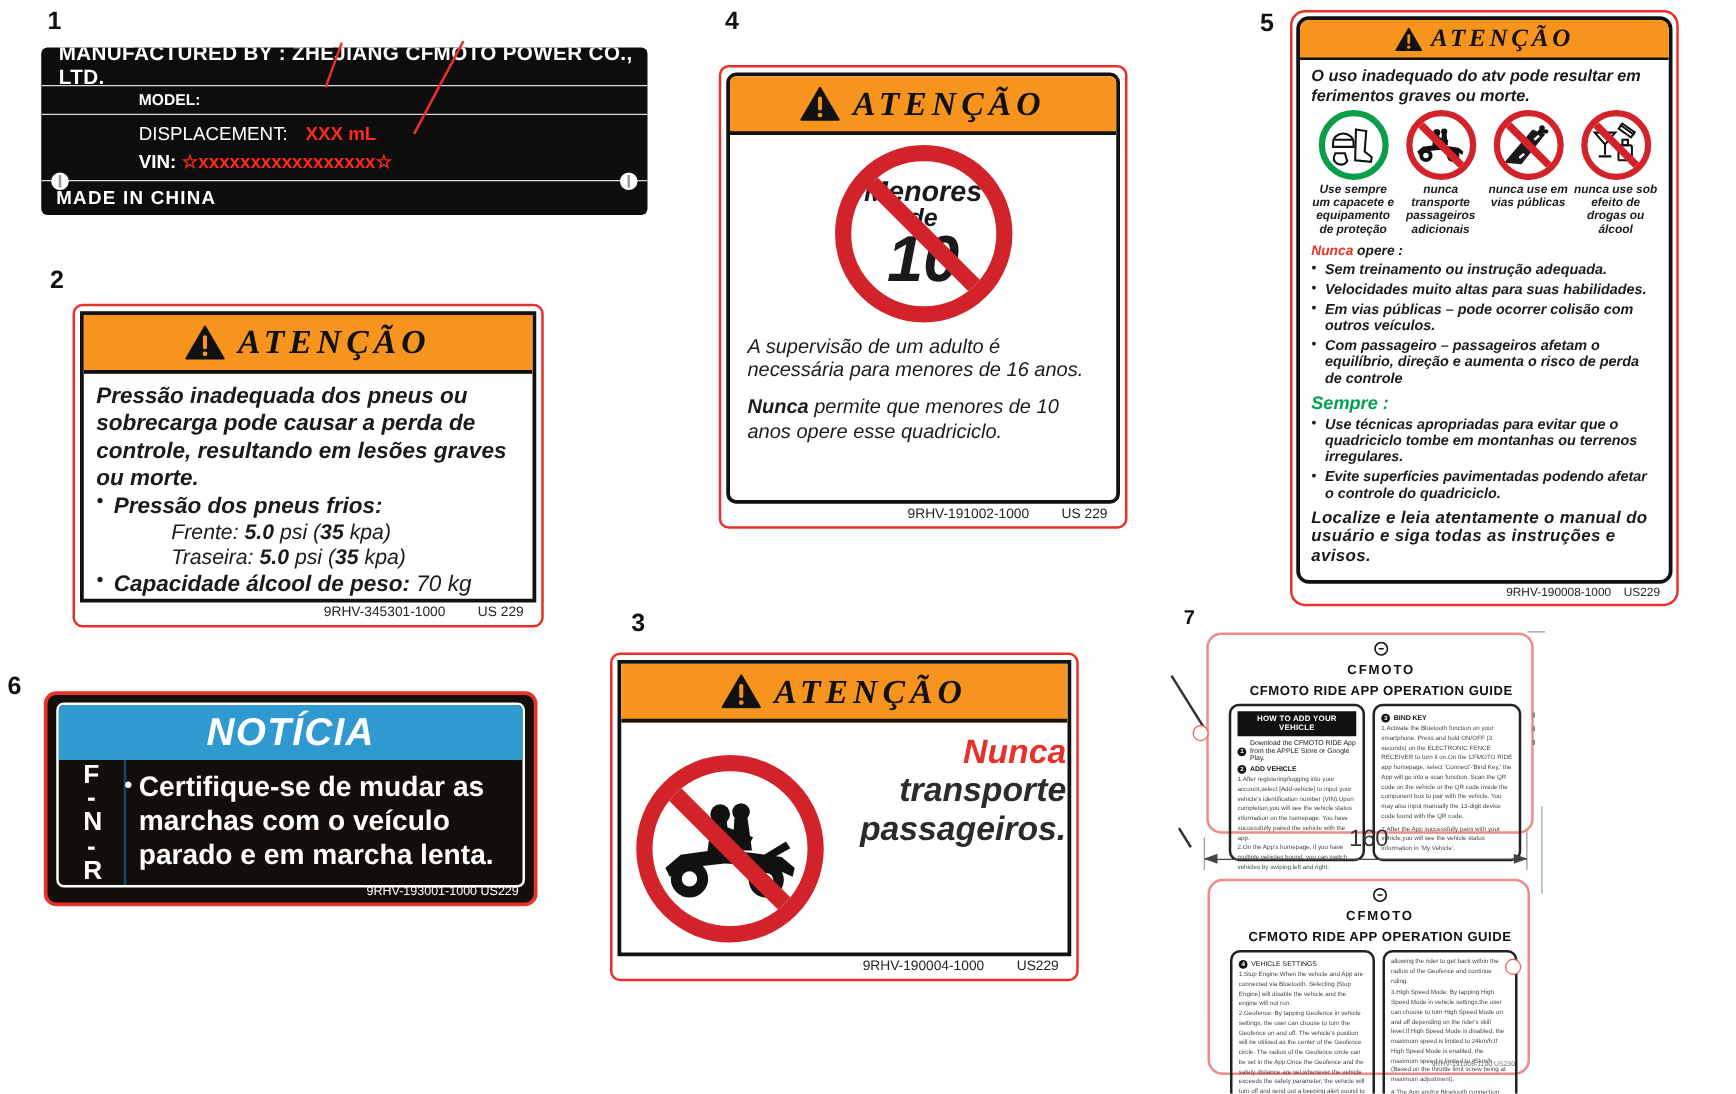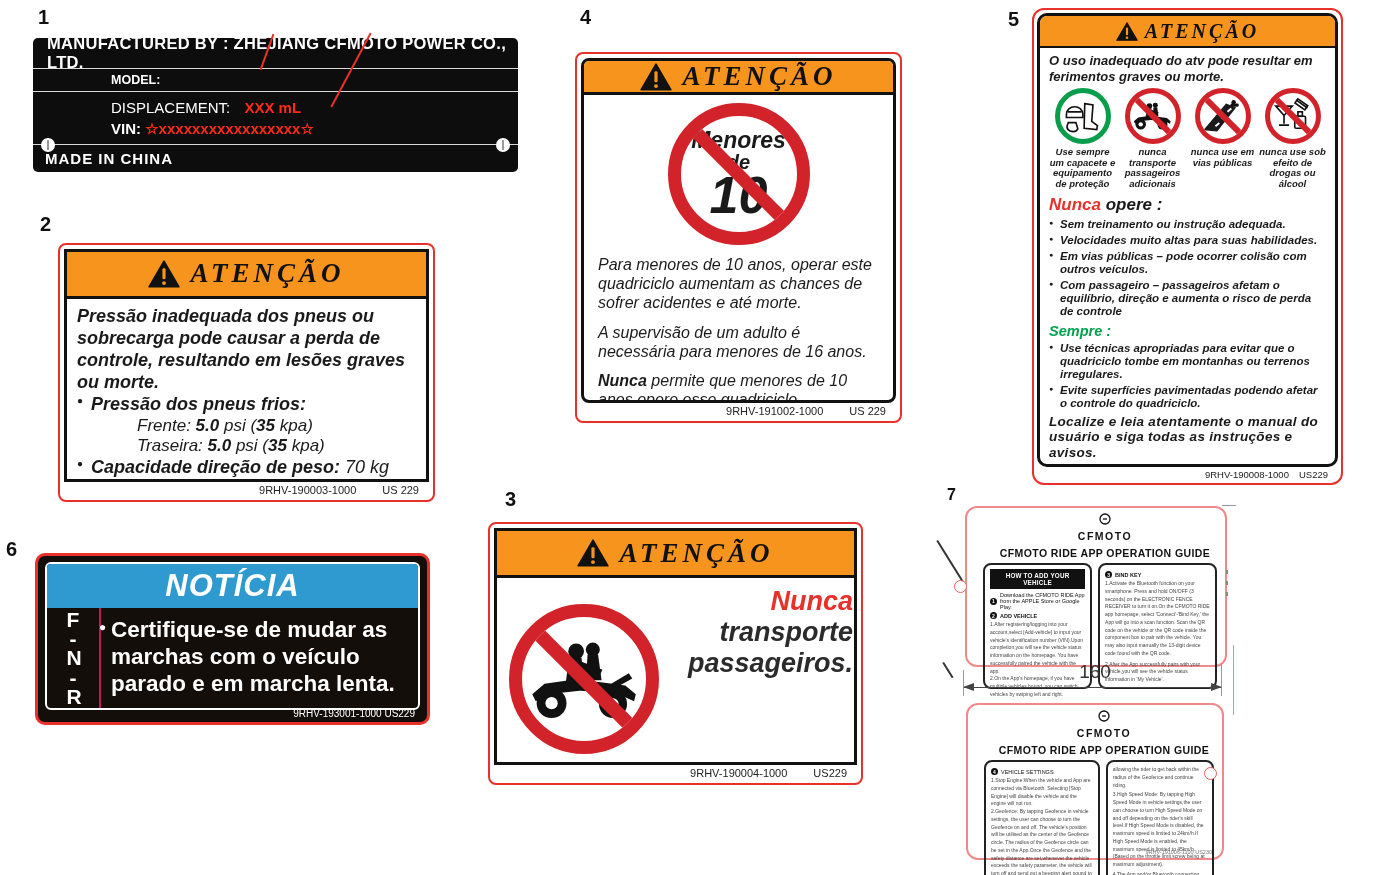--- a/index.html
+++ b/index.html
@@ -80,35 +80,35 @@
   #l5body{flex:1;padding:5px 9px 0 9px;font-size:11.5px;}
   #l5head{font-size:13px;font-weight:bold;line-height:1.2;}
   #l5icons{display:flex;gap:3px;margin-top:4px;}
   .icol{flex:1;display:flex;flex-direction:column;align-items:center;}
   .icircle{width:56px;height:56px;box-sizing:border-box;}
   .ring-green{border:5px solid #0a9e4a;}
   .ring-red{border:5px solid #d2232a;}
   .icircle .slash{height:6px;top:calc(50% - 3px);}
   .icircle svg{position:absolute;left:6%;top:6%;width:88%;height:88%;}
   .icap{font-size:9.5px;font-weight:bold;text-align:center;line-height:1.12;margin-top:3px;}
-  .l5sect{font-size:17px;font-weight:bold;margin-top:5px;}
+  .l5sect{font-size:11px;font-weight:bold;margin-top:5px;}
   .red{color:#e8312a;}
   .green{color:#00a24f;}
   .l5item{position:relative;padding-left:11px;font-weight:bold;font-size:11.5px;line-height:1.13;margin-top:3px;}
   .l5item::before{content:"●";position:absolute;left:0;top:1px;font-size:7px;}
   #l5close{font-size:13.5px;font-weight:bold;line-height:1.18;margin-top:4px;letter-spacing:.3px;}
   #label5 .codebar{font-size:9.5px;gap:10px;}
 
   
   #label6{position:absolute;left:35px;top:553px;width:395px;height:172px;background:#140e0b;border:3px solid #e8312a;border-radius:10px;box-sizing:border-box;padding:6px 7px 16px 7px;}
   #l6inner{border:2px solid #fff;border-radius:6px;height:100%;display:flex;flex-direction:column;overflow:hidden;}
   #l6band{height:44px;background:#2f9ad0;display:flex;align-items:center;justify-content:center;}
   #l6band .ntc{color:#fff;font-weight:bold;font-style:italic;font-size:31px;letter-spacing:1px;}
   #l6row{flex:1;display:flex;}
-  #l6gear{width:52px;border-right:2px solid #be185d;display:flex;align-items:center;justify-content:center;}
+  #l6gear{width:52px;border-right:2px solid #0c4a6e;display:flex;align-items:center;justify-content:center;}
   #l6gear .fnr{color:#fff;font-weight:bold;font-size:21px;line-height:.92;width:1.1ch;word-break:break-all;text-align:center;}
   #l6text{flex:1;color:#fff;font-size:22.5px;font-weight:bold;line-height:1.2;padding:8px 6px 0 10px;position:relative;}
   #l6text::before{content:"●";position:absolute;left:-2px;top:12px;font-size:12px;}
   #l6code{position:absolute;right:12px;bottom:3px;color:#fff;font-size:10px;}
 
   
   .applabel{position:absolute;background:#fff;border:2px solid #f08a8a;border-radius:12px;box-sizing:border-box;}
   .apphead{display:flex;align-items:center;gap:5px;padding:5px 0 2px 18px;flex-direction:column;}
   .brand{font-weight:bold;font-size:10.5px;letter-spacing:1.5px;color:#111;}
   .apptitle{font-weight:bold;font-size:10.5px;letter-spacing:.4px;color:#111;}
@@ -186,26 +186,26 @@
       <div id="l2body">
         <div>Pressão inadequada dos pneus ou sobrecarga pode causar a perda de controle, resultando em lesões graves ou morte.</div>
         <div class="blt">Pressão dos pneus frios:</div>
         <div class="sub">
           <span>Frente: </span><b>5.0</b><span> psi (</span><b>35</b><span> kpa)</span>
         </div>
         <div class="sub">
           <span>Traseira: </span><b>5.0</b><span> psi (</span><b>35</b><span> kpa)</span>
         </div>
         <div class="blt">
-          <span>Capacidade direção de peso:</span><span class="normalish"> 70 kg</span>
+          <span>Capacidade álcool de peso:</span><span class="normalish"> 70 kg</span>
         </div>
       </div>
     </div>
     <div class="codebar">
-      <span>9RHV-190003-1000</span>
+      <span>9RHV-345301-1000</span>
       <span>US 229</span>
     </div>
   </div>
 
   <div id="label3" class="warn">
     <div class="winner">
       <div class="band">
         <svg class="tri" width="32" height="28" viewBox="0 0 60 52">
             <path d="M30 2 L58 50 L2 50 Z" fill="#111" stroke="#111" stroke-width="3" stroke-linejoin="round"></path>
             <rect x="27" y="15" width="6" height="21" rx="2.5" fill="#f7941d"></rect>
@@ -251,21 +251,20 @@
           </svg>
         <span class="atx">ATENÇÃO</span>
       </div>
       <div id="l4body">
         <div id="l4circle" class="nosign">
           <span class="t1">Menores</span>
           <span class="t2">de</span>
           <span class="t3">10</span>
           <div class="slash"></div>
         </div>
-        <div class="l4p">Para menores de 10 anos, operar este quadriciclo aumentam as chances de sofrer acidentes e até morte.</div>
         <div class="l4p">A supervisão de um adulto é necessária para menores de 16 anos.</div>
         <div class="l4p"><b>Nunca</b><span> permite que menores de 10 anos opere esse quadriciclo.</span></div>
       </div>
     </div>
     <div class="codebar">
       <span>9RHV-191002-1000</span>
       <span>US 229</span>
     </div>
   </div>
 

